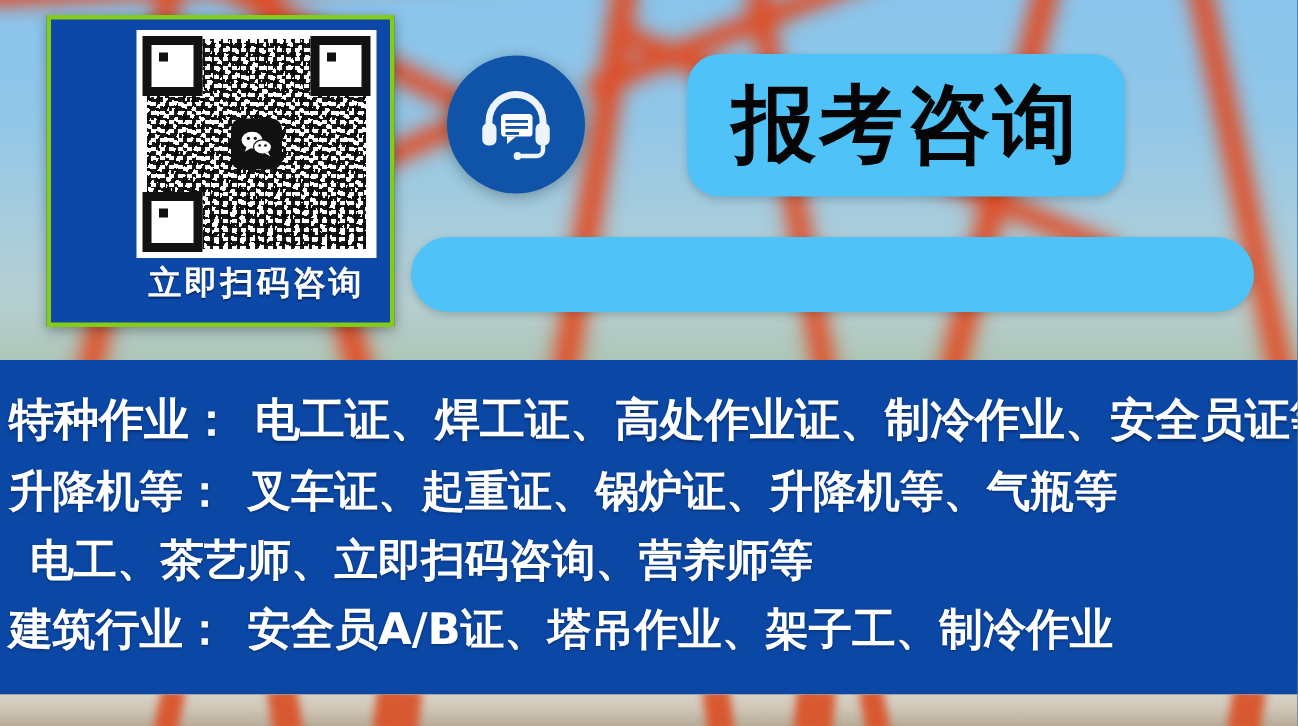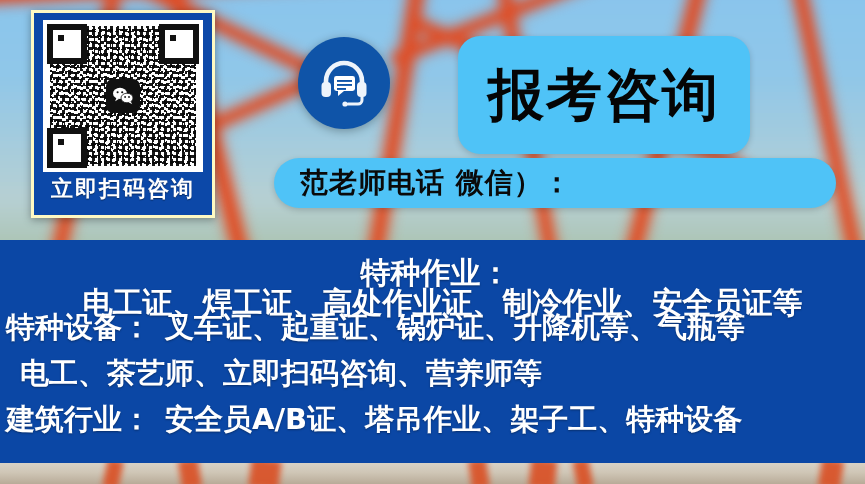--- a/index.html
+++ b/index.html
@@ -42,23 +42,23 @@
     filter:blur(6px);opacity:.96;
   }
   .photo-beams i{
     position:absolute;background:#e2491f;border-radius:3px;
     box-shadow:0 0 12px rgba(226,73,31,.55);
   }
 
   
   .qr-card{
     position:absolute;left:31px;top:10px;width:178px;height:202px;
-    background:#0c48a8;border:3px solid #fef9c3;
+    background:#0c48a8;border:3px solid #84cc16;
     box-shadow:0 2px 8px rgba(0,0,0,.35);
-    display:flex;flex-direction:column;align-items:center;
+    display:flex;flex-direction:column;align-items:center;padding-left:48px;
   }
   .qr-inner{
     width:160px;height:152px;background:#fff;margin-top:7px;
     position:relative;display:flex;align-items:center;justify-content:center;
   }
   .qr-grid{
     width:146px;height:140px;position:relative;
     background-color:#fff;
     background-image:
       repeating-linear-gradient(90deg,#111 0 3px, transparent 3px 6px),
@@ -94,21 +94,21 @@
   
   .headset{
     position:absolute;left:298px;top:37px;width:92px;height:92px;
     border-radius:50%;background:#0f54a8;
     box-shadow:0 2px 10px rgba(0,0,0,.3);
     display:flex;align-items:center;justify-content:center;
   }
 
   
   .title-banner{
-    position:absolute;left:458px;top:36px;width:292px;height:118px;
+    position:absolute;left:458px;top:36px;width:292px;height:95px;
     background:#4fc3f7;border-radius:22px;
     display:flex;align-items:center;justify-content:center;
     box-shadow:0 2px 6px rgba(0,0,0,.18);
   }
   .title-banner span{
     font-size:56px;font-weight:700;color:#050505;letter-spacing:2px;line-height:1;
     font-family:"DejaVu Sans","Liberation Sans",sans-serif;
   }
 
   
@@ -128,21 +128,21 @@
   }
 
   
   .info-panel{
     position:absolute;left:0;top:240px;width:865px;height:223px;
     background:#0b47a5;
   }
   .info-row{
     display:flex;align-items:center;height:46px;padding-left:6px;
   }
-  .info-row:nth-child(1){margin-top:18px;flex-direction:column;}
+  .info-row:nth-child(1){margin-top:18px;}
   .info-cat,.info-val{
     color:#ffffff;font-weight:700;line-height:1;
     font-family:"DejaVu Sans","Liberation Sans",sans-serif;
     text-shadow:0 1px 2px rgba(0,0,0,.35);
     white-space:nowrap;
   }
   .info-cat{font-size:30px;letter-spacing:0px;}
   .info-val{font-size:30px;margin-left:14px;}
   .r2 .info-cat,.r2 .info-val{font-size:29px;}
   .r3 .info-cat,.r3 .info-val{font-size:29px;}
@@ -213,38 +213,37 @@
       <rect x="22" y="30" width="15" height="1.9" fill="#0f54a8"></rect>
       <rect x="22" y="34" width="9" height="1.9" fill="#0f54a8"></rect>
     </svg>
   </div>
 
   <div class="title-banner">
     <span>报考咨询</span>
   </div>
 
   <div class="phone-pill">
-    <span class="phone-label">范老师电话 微信）：</span>
   </div>
 
   <div class="info-panel">
     <div class="info-row r1">
       <span class="info-cat">特种作业：</span>
       <span class="info-val">电工证、焊工证、高处作业证、制冷作业、安全员证等</span>
     </div>
     <div class="info-row r2">
-      <span class="info-cat">特种设备：</span>
+      <span class="info-cat">升降机等：</span>
       <span class="info-val">叉车证、起重证、锅炉证、升降机等、气瓶等</span>
     </div>
     <div class="info-row r3">
       <span class="info-val">电工、茶艺师、立即扫码咨询、营养师等</span>
     </div>
     <div class="info-row r4">
       <span class="info-cat">建筑行业：</span>
-      <span class="info-val">安全员A/B证、塔吊作业、架子工、特种设备</span>
+      <span class="info-val">安全员A/B证、塔吊作业、架子工、制冷作业</span>
     </div>
   </div>
 
   <div class="bottom-sliver">
     <i style="left:105px;width:16px;transform:rotate(12deg);"></i>
     <i style="left:180px;width:20px;transform:rotate(-9deg);"></i>
     <i style="left:250px;width:30px;transform:rotate(7deg);"></i>
     <i style="left:470px;width:18px;transform:rotate(-8deg);"></i>
     <i style="left:530px;width:26px;transform:rotate(6deg);"></i>
     <i style="left:575px;width:16px;transform:rotate(-11deg);"></i>

